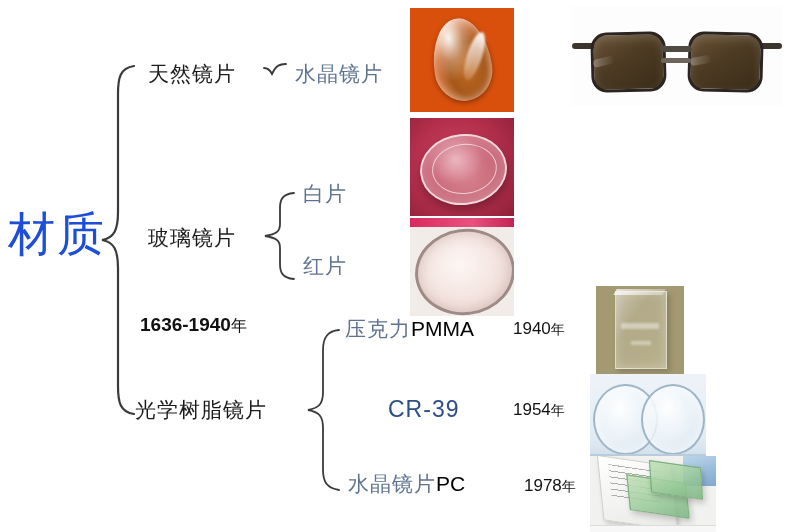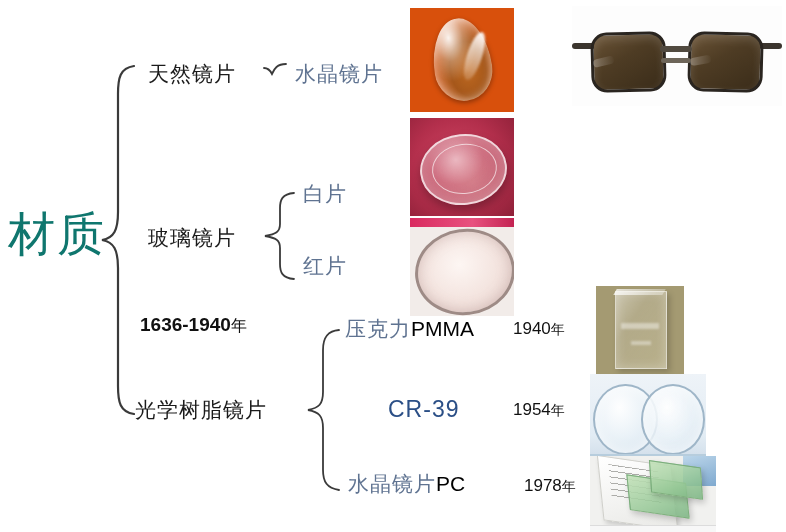--- a/index.html
+++ b/index.html
@@ -25,21 +25,21 @@
   
   .node {
     position: absolute;
     white-space: nowrap;
     line-height: 1;
   }
   .root-label {
     font-family: "DejaVu Serif", "Liberation Serif", serif;
     font-size: 47px;
     letter-spacing: 2px;
-    color: #0f766e;
+    color: #1d4ed8;
     font-weight: 400;
   }
   .lvl1 {
     font-family: "DejaVu Serif", "Liberation Serif", serif;
     font-size: 21px;
     color: #1b1b1b;
     letter-spacing: 1px;
   }
   .lvl2 {
     font-family: "DejaVu Serif", "Liberation Serif", serif;

